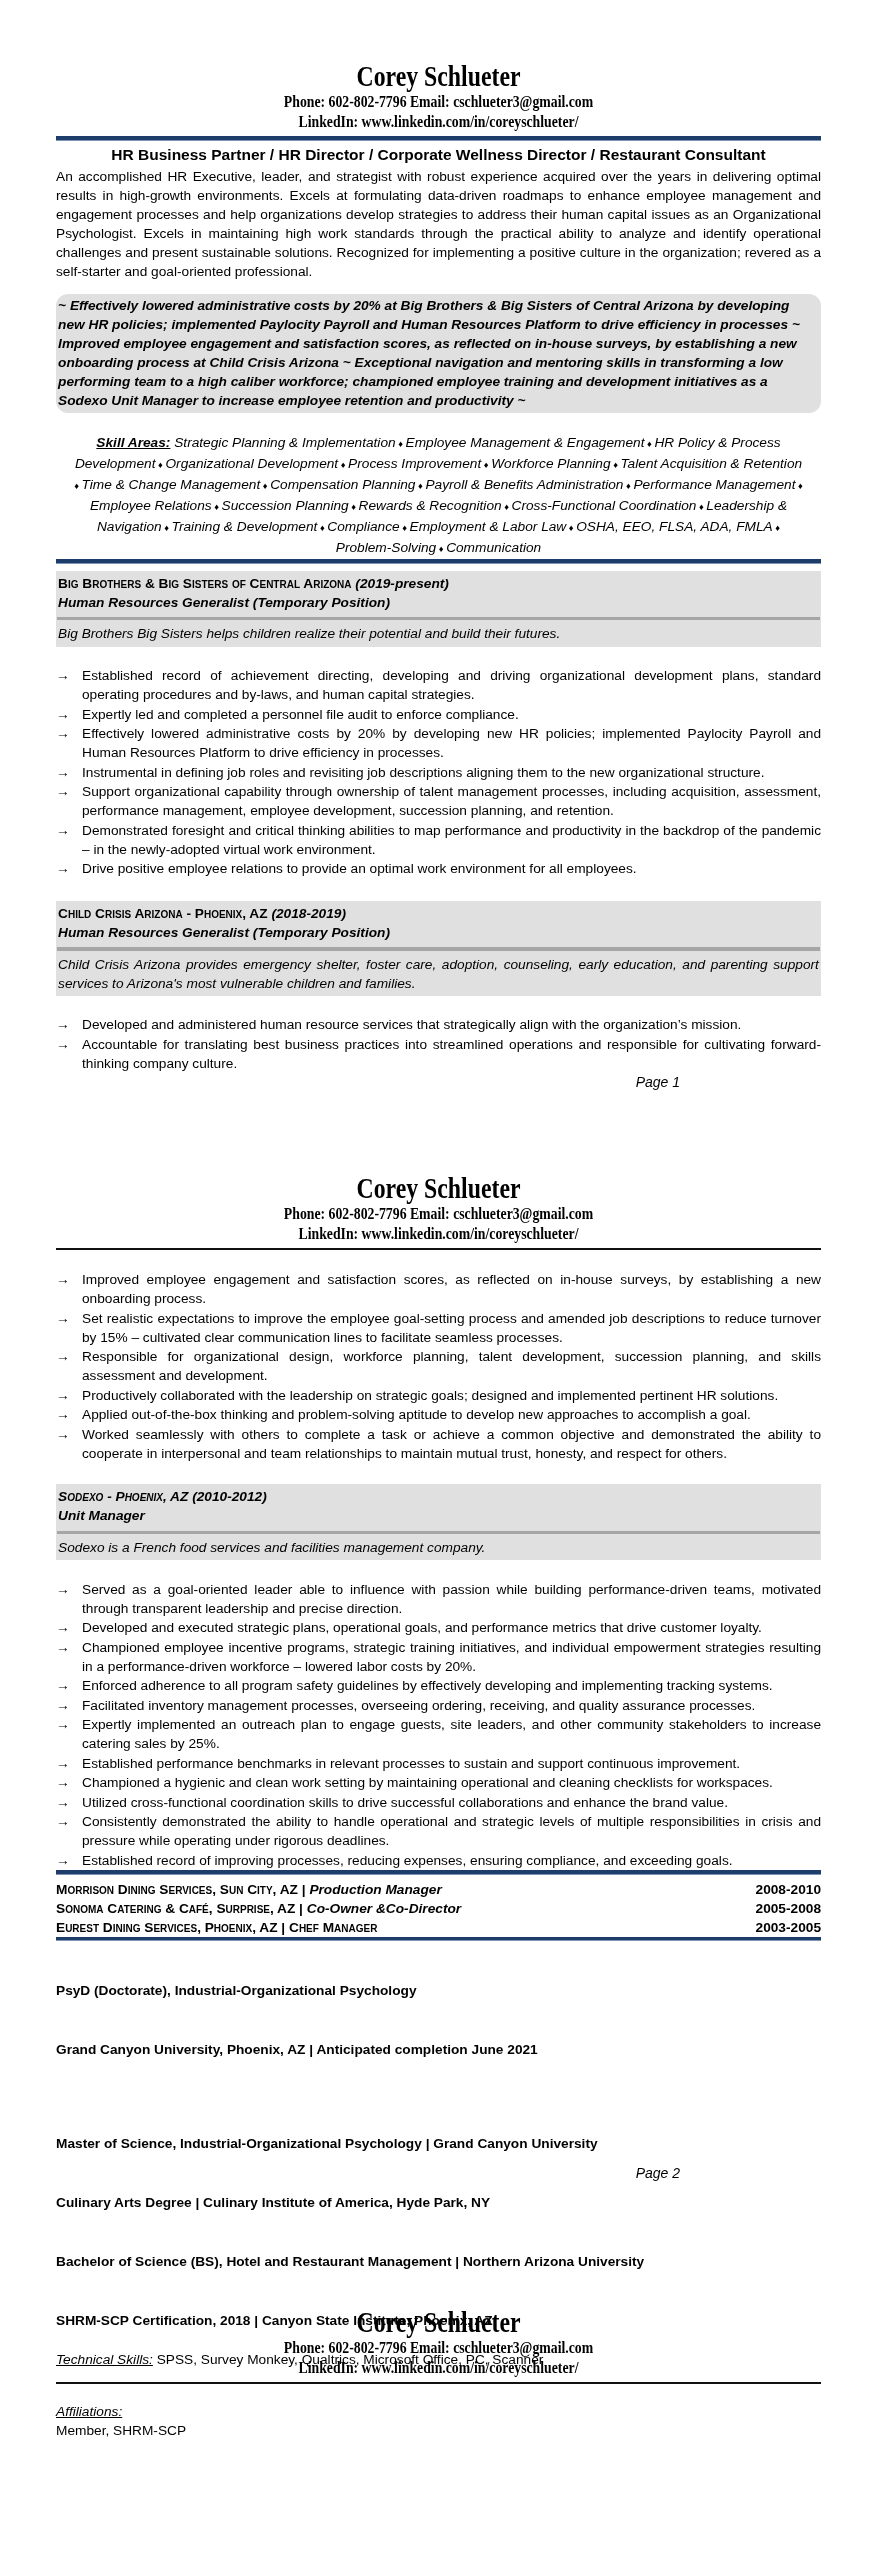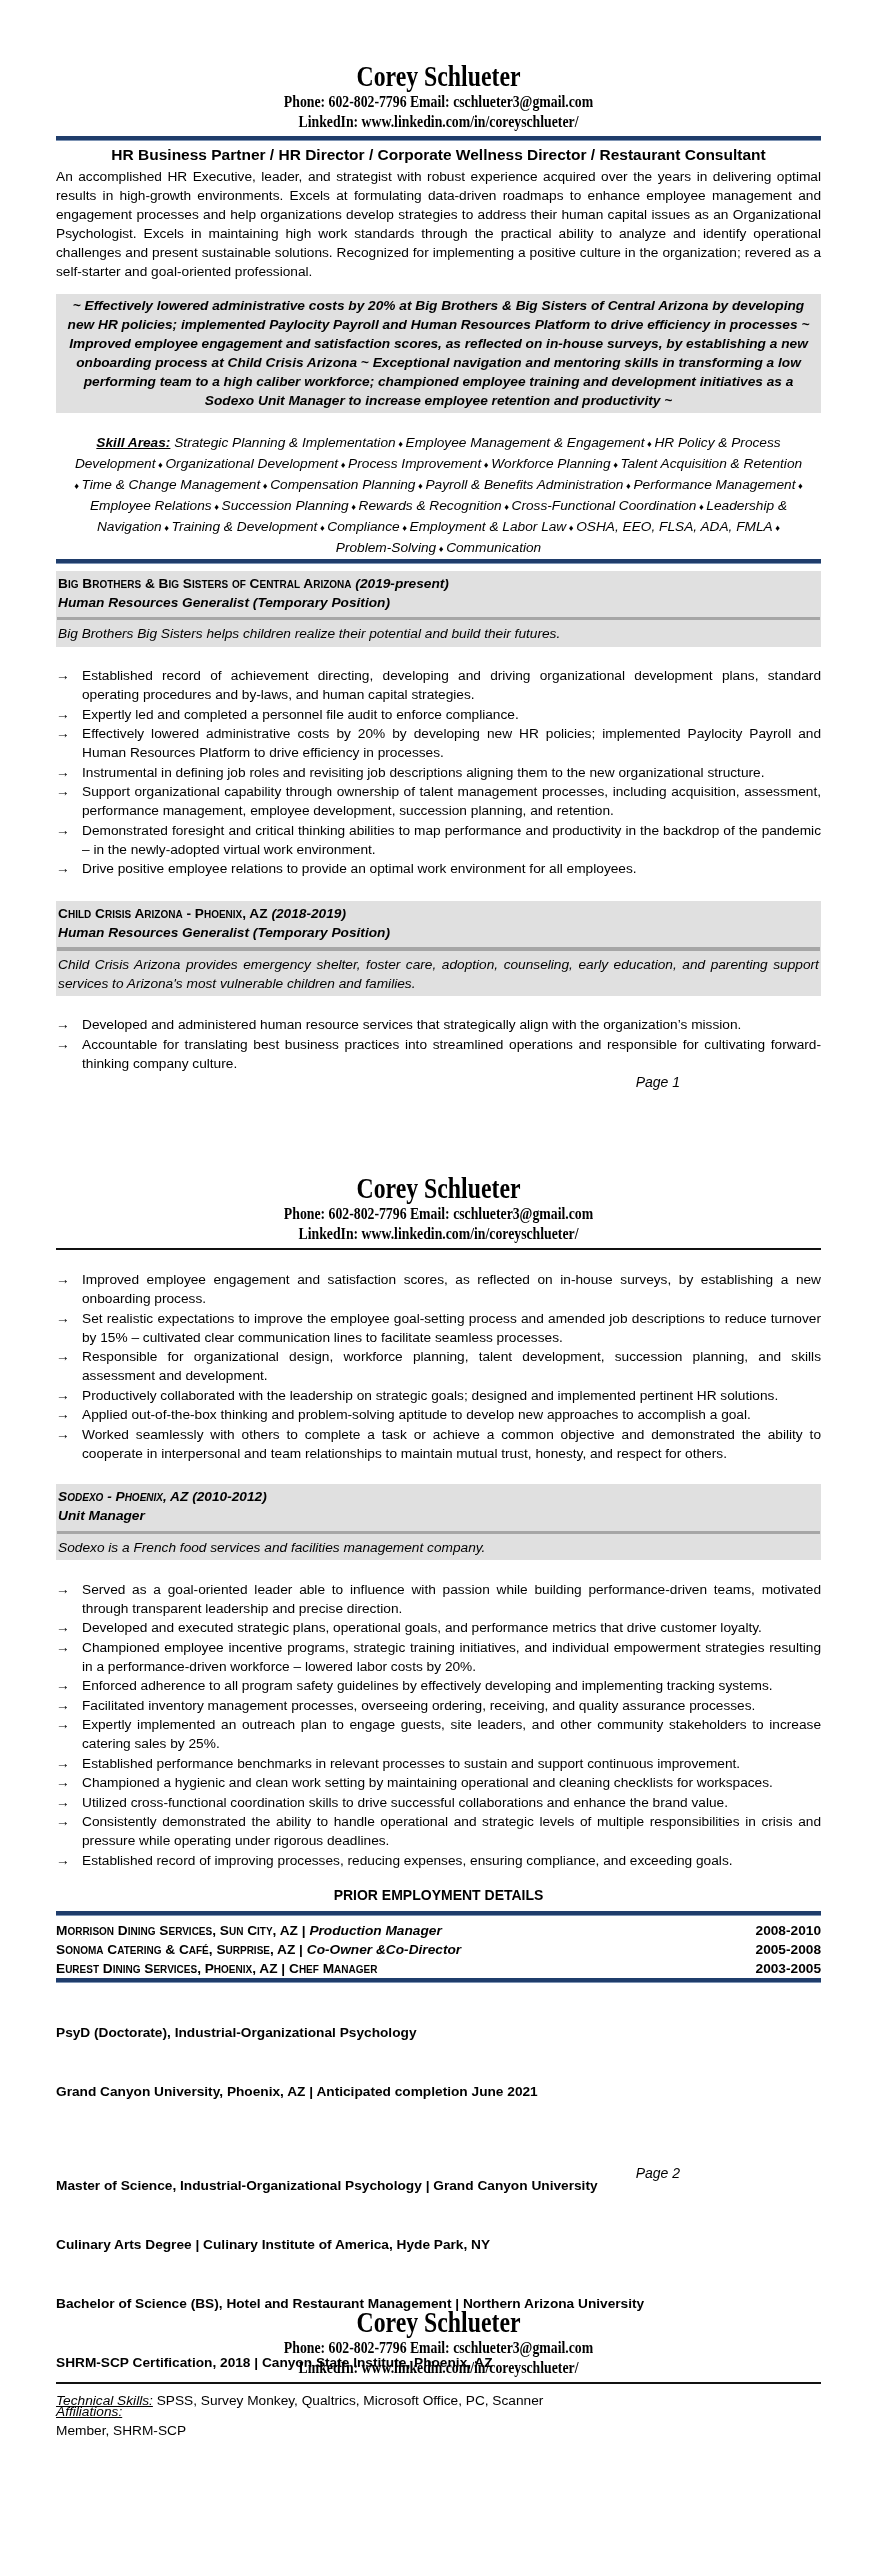--- a/index.html
+++ b/index.html
@@ -5,21 +5,21 @@
   html, body { margin:0; padding:0; background:#ffffff; }
   body { width:876px; height:3400px; position:relative; overflow:hidden; color:#000; font-family:"Liberation Sans", sans-serif; }
   .page { position:absolute; left:0; width:736px; height:1133px; }
   .content { position:absolute; left:56px; width:765px; }
   .hdr-name { font-family:"Liberation Serif", serif; font-weight:bold; font-size:29px; text-align:center; line-height:31px; transform:scaleX(0.82); }
   .hdr-line { font-family:"Liberation Serif", serif; font-weight:bold; font-size:16px; text-align:center; line-height:20px; transform:scaleX(0.86); }
   .rule-blue { height:3.6px; background:#1f3d6b; border-bottom:0.5px solid #7f95b5; }
   .rule-black { height:1.5px; background:#111; }
   .title { font-weight:bold; font-size:15.5px; text-align:center; margin:5.2px 0 3.1px; }
   p.just { font-size:13.7px; line-height:19px; text-align:justify; margin:0; }
-  .highlight { background:#e0e0e0; font-weight:bold; font-style:italic; font-size:13.7px; line-height:19px; text-align:center; padding:2.1px 2.1px; margin-top:13.4px; }
+  .highlight { background:#e0e0e0; font-weight:bold; font-style:italic; font-size:13.7px; line-height:19px; text-align:left; padding:2.1px 2.1px; margin-top:13.4px;border-radius:12px; }
   .skills { font-size:13.7px; line-height:19px; text-align:center; font-style:italic; margin-top:20.6px; padding:0 15.5px; }
   .skills .lbl { font-weight:bold; text-decoration:underline;font-style:italic; }
   .sec-title { font-weight:bold; font-size:14px; text-align:center; margin-top:20.6px; margin-bottom:8.2px; }
   .job-box { background:#e0e0e0; margin-top:7.2px; }
   .job-box .co { font-weight:bold; font-variant:small-caps; font-size:13.7px; line-height:19px; padding:3.1px 2.1px 0; }
   .job-box .co i { font-variant:normal; }
   .job-box .role { font-weight:bold; font-style:italic; font-size:13.7px; line-height:19px; padding:0 2.1px 3.1px; }
   .job-box .sep { height:3.1px; background:#a6a6a6; margin:2.1px 1px; }
   .job-box .desc { font-style:italic; font-size:13.7px; line-height:19px; padding:2.1px 2.1px 3.1px; text-align:justify; }
   ul.arrows { list-style:none; margin:19.6px 0 0; padding:0; }
@@ -111,21 +111,20 @@
         <li><span class="arr">→</span><span>Enforced adherence to all program safety guidelines by effectively developing and implementing tracking systems.</span></li>
         <li><span class="arr">→</span><span>Facilitated inventory management processes, overseeing ordering, receiving, and quality assurance processes.</span></li>
         <li><span class="arr">→</span><span>Expertly implemented an outreach plan to engage guests, site leaders, and other community stakeholders to increase catering sales by 25%.</span></li>
         <li><span class="arr">→</span><span>Established performance benchmarks in relevant processes to sustain and support continuous improvement.</span></li>
         <li><span class="arr">→</span><span>Championed a hygienic and clean work setting by maintaining operational and cleaning checklists for workspaces.</span></li>
         <li><span class="arr">→</span><span>Utilized cross-functional coordination skills to drive successful collaborations and enhance the brand value.</span></li>
         <li><span class="arr">→</span><span>Consistently demonstrated the ability to handle operational and strategic levels of multiple responsibilities in crisis and pressure while operating under rigorous deadlines.</span></li>
         <li><span class="arr">→</span><span>Established record of improving processes, reducing expenses, ensuring compliance, and exceeding goals.</span></li>
       </ul>
 
-    <div class="sec-title" style="margin-top:17.5px;">PRIOR EMPLOYMENT DETAILS</div>
     <div class="rule-blue" style="margin-bottom:5.2px;"></div>
     <div id="prior-list">
         <div class="prior-row">
           <span><span class="pco">Morrison Dining Services, Sun City, AZ | </span><span class="prole-i">Production Manager</span></span>
           <span>2008-2010</span>
         </div>
         <div class="prior-row">
           <span><span class="pco">Sonoma Catering &amp; Café, Surprise, AZ | </span><span class="prole-i">Co-Owner &amp;Co-Director</span></span>
           <span>2005-2008</span>
         </div>

